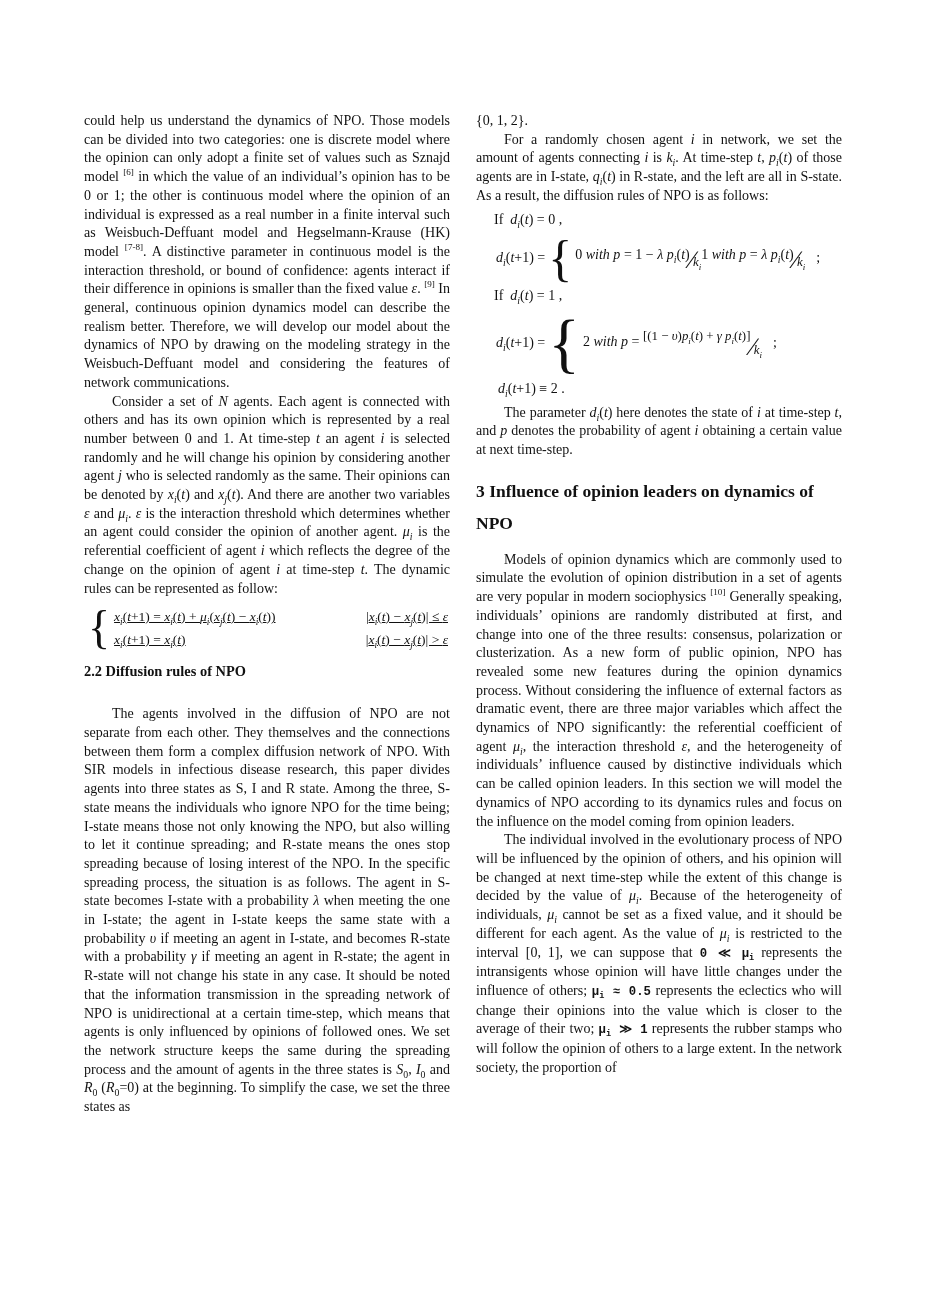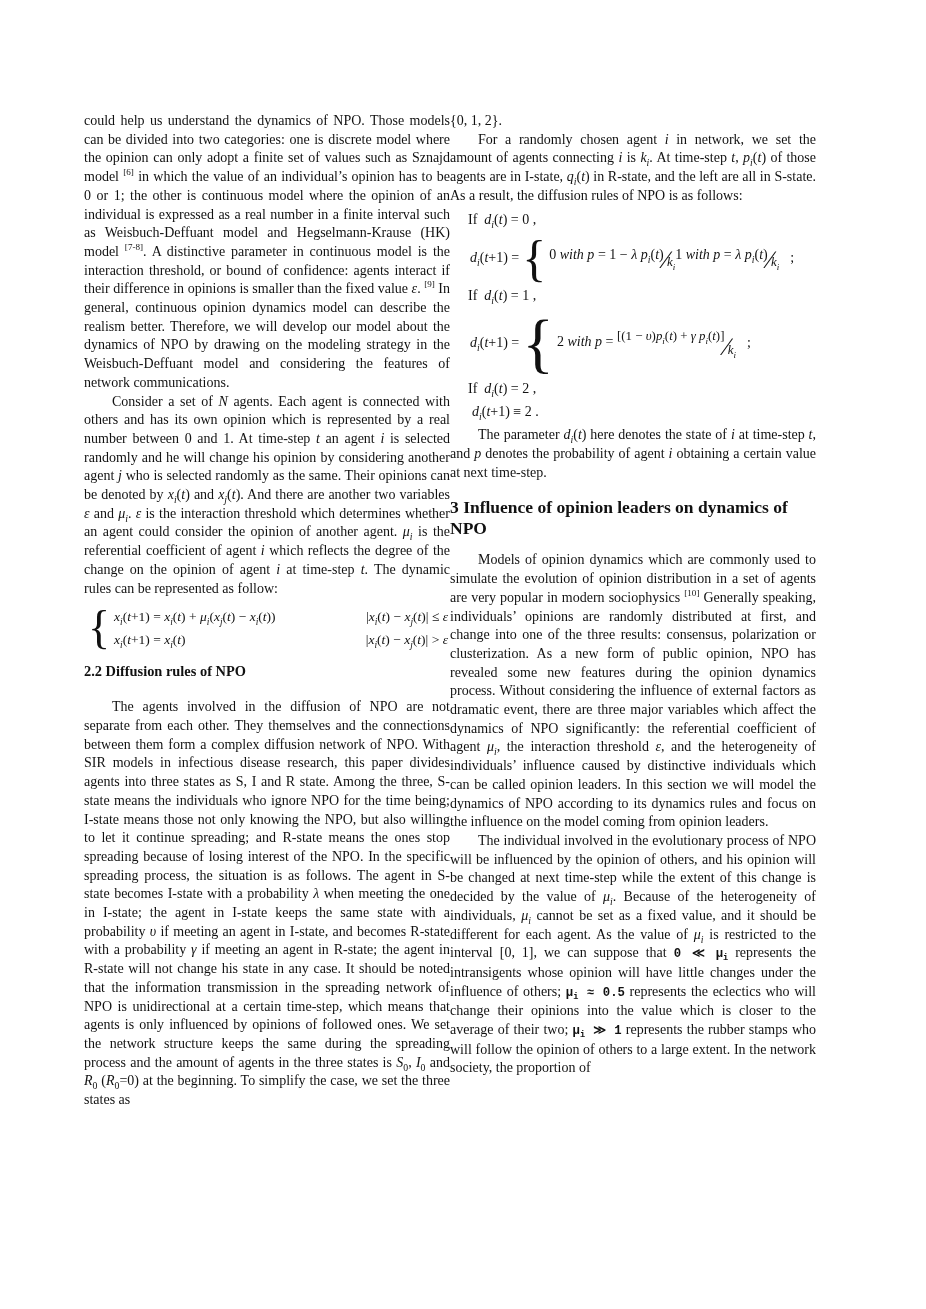--- a/index.html
+++ b/index.html
@@ -4,34 +4,34 @@
 <style>
   * { box-sizing: border-box; }
   html, body { margin: 0; padding: 0; background: #ffffff; }
   .page {
     position: relative; width: 926px; height: 1309px; background: #ffffff;
     font-family: "Liberation Serif", "DejaVu Serif", serif; color: #111;
     overflow: hidden;
   }
   .content {
     position: absolute; left: 84px; top: 112px; width: 758px; height: 1100px;
-    display: flex; overflow: hidden;
+    display: flex; gap: 26px; overflow: hidden;
   }
   .col { width: 366px; font-size: 14px; line-height: 18.7px; text-align: justify; }
   .col p { margin: 0; }
   p.ind { text-indent: 2em; }
-  .h22 { font-size: 14.4px; font-weight: bold; margin: 11px 0 17px 0; text-align: left; line-height: 19px; }
-  .h3 { font-size: 17.5px; font-weight: bold; line-height: 21px; margin: 15px 0 12px 0; text-align: left; }
+  .h22 { font-size: 14.4px; font-weight: bold; margin: 11px 0 24px 0; text-align: left; line-height: 19px; }
+  .h3 { font-size: 17.5px; font-weight: bold; line-height: 32px; margin: 15px 0 12px 0; text-align: left; }
   sup { font-size: 0.65em; line-height: 0; }
   sub { font-size: 0.7em; line-height: 0; }
   
   .cases { display: flex; align-items: center; margin: 7px 0 7px 4px; font-size: 13.5px; }
   .brace { font-size: 46px; line-height: 1; font-weight: 400; }
   .cases-col { flex: 1; display: flex; flex-direction: column; }
-  .cases-row { display: flex; justify-content: space-between; padding: 0 2px 0 4px; line-height: 23px; }
+  .cases-row { display: flex; justify-content: space-between; padding: 0 2px 0 4px; line-height: 23px; text-decoration: underline; }
   
   .eqblock { margin: 5px 0; font-size: 14px; }
   .eqif { padding-left: 18px; margin: 4px 0; }
   .eqline2 { padding-left: 22px; margin: 4px 0; }
   .caseline { display: flex; align-items: center; margin: 3px 0 3px 20px; gap: 3px; }
   .b2 { font-size: 50px; }
   .b3 { font-size: 66px; }
   .cases-col2 { display: flex; flex-direction: row; }
   .c2row { line-height: 25px; white-space: nowrap; }
   .c3row { line-height: 34px; white-space: nowrap; }
@@ -90,21 +90,20 @@
         <div class="eqif">If&nbsp; <i>d<sub>i</sub></i>(<i>t</i>) = 1 ,</div>
         <div class="caseline">
           <span><i>d<sub>i</sub></i>(<i>t</i>+1) =</span>
           <span class="brace b3">{</span>
           <div class="cases-col2">
             <div class="c3row">2 <i>with p</i> = <span class="fn">[(1 − <i>υ</i>)<i>p<sub>i</sub></i>(<i>t</i>) + <i>γ p<sub>i</sub></i>(<i>t</i>)]</span><span class="fs">∕</span><span class="fd"><i>k<sub>i</sub></i></span></div>
           </div>
           <span class="endp">;</span>
         </div>
 
-        <div class="eqif">If&nbsp; <i>d<sub>i</sub></i>(<i>t</i>) = 2 ,</div>
         <div class="eqline2"><i>d<sub>i</sub></i>(<i>t</i>+1) ≡ 2 .</div>
       </div>
 
       <p class="ind">The parameter <i>d<sub>i</sub></i>(<i>t</i>) here denotes the state of <i>i</i> at time-step <i>t</i>, and <i>p</i> denotes the probability of agent <i>i</i> obtaining a certain value at next time-step.</p>
       <div class="h3">3 Influence of opinion leaders on dynamics of NPO</div>
       <p class="ind">Models of opinion dynamics which are commonly used to simulate the evolution of opinion distribution in a set of agents are very popular in modern sociophysics <sup>[10]</sup> Generally speaking, individuals’ opinions are randomly distributed at first, and change into one of the three results: consensus, polarization or clusterization. As a new form of public opinion, NPO has revealed some new features during the opinion dynamics process. Without considering the influence of external factors as dramatic event, there are three major variables which affect the dynamics of NPO significantly: the referential coefficient of agent <i>μ<sub>i</sub></i>, the interaction threshold <i>ε</i>, and the heterogeneity of individuals’ influence caused by distinctive individuals which can be called opinion leaders. In this section we will model the dynamics of NPO according to its dynamics rules and focus on the influence on the model coming from opinion leaders.</p>
       <p class="ind">The individual involved in the evolutionary process of NPO will be influenced by the opinion of others, and his opinion will be changed at next time-step while the extent of this change is decided by the value of <i>μ<sub>i</sub></i>. Because of the heterogeneity of individuals, <i>μ<sub>i</sub></i> cannot be set as a fixed value, and it should be different for each agent. As the value of <i>μ<sub>i</sub></i> is restricted to the interval [0, 1], we can suppose that <b class="bm">0 ≪ μ<sub>i</sub></b> represents the intransigents whose opinion will have little changes under the influence of others; <b class="bm">μ<sub>i</sub> ≈ 0.5</b> represents the eclectics who will change their opinions into the value which is closer to the average of their two; <b class="bm">μ<sub>i</sub> ≫ 1</b> represents the rubber stamps who will follow the opinion of others to a large extent. In the network society, the proportion of</p>
     </div>
 
   </div>

